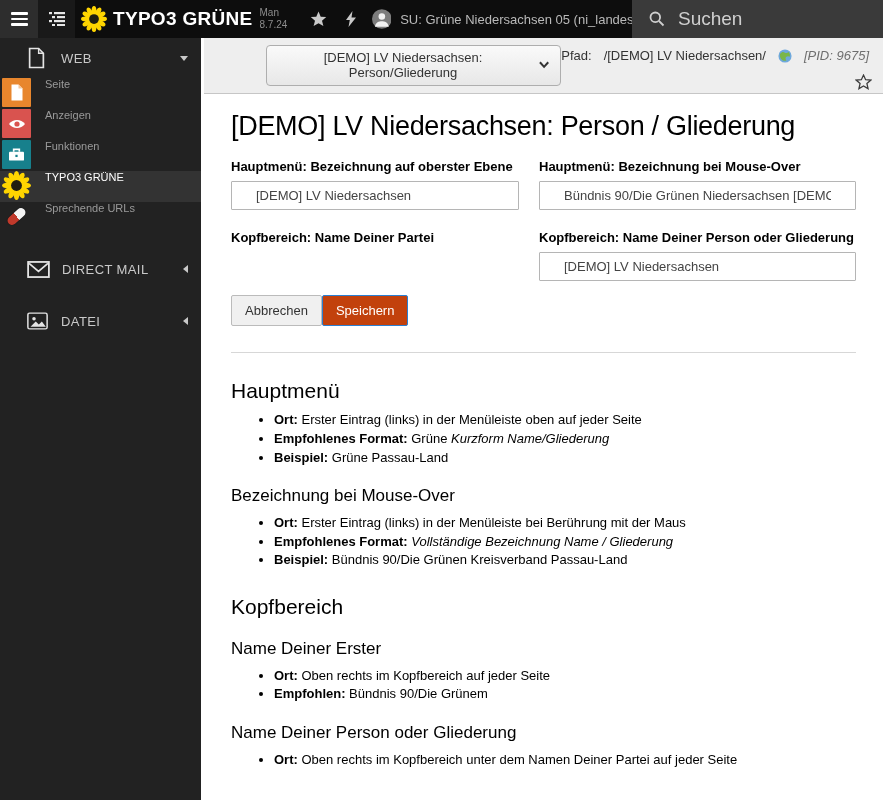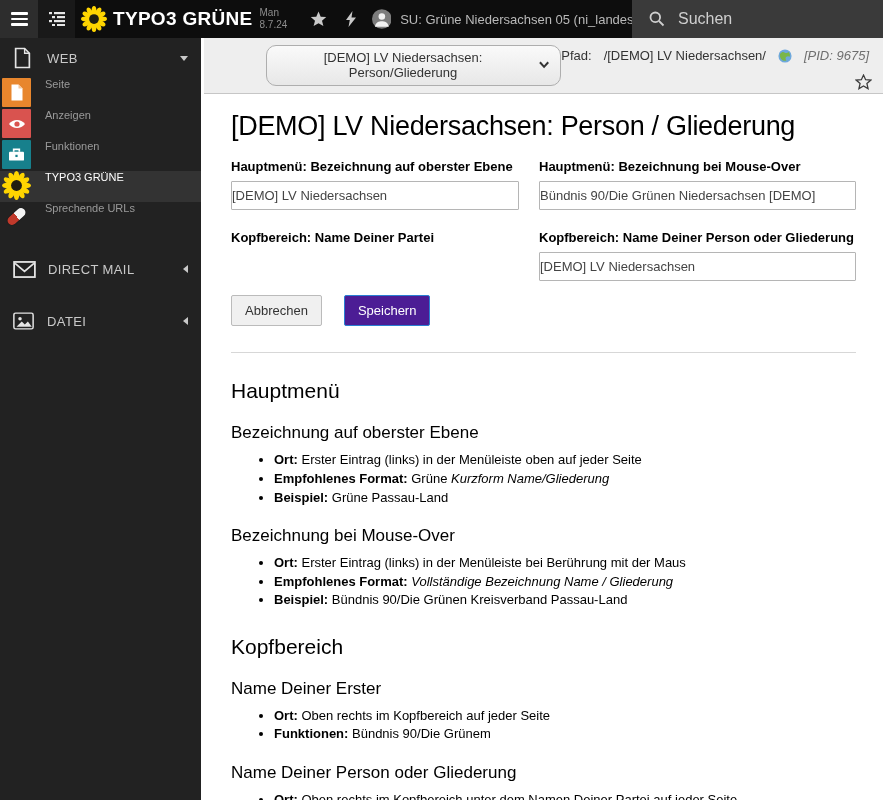--- a/index.html
+++ b/index.html
@@ -12,53 +12,53 @@
   .tb-hamburger i { display:block; width:17px; height:2.5px; background:#fff; border-radius:1px; }
   .tb-tree { width:37px; background:#191919; display:flex; align-items:center; justify-content:center; cursor:pointer; }
   .tb-black { flex:1; background:#0d0d0d; display:flex; align-items:center; min-width:0; }
   .brand { display:flex; align-items:center; gap:6px; padding:0 7px 0 6px; cursor:pointer; }
   .brand-text { color:#fff; font-size:19px; font-weight:700; letter-spacing:0.3px; white-space:nowrap; }
   .tb-version { width:42px; overflow:hidden; font-size:10px; line-height:1.25; color:#8d8d8d; white-space:nowrap; }
   .tb-iconbtn { width:33px; display:flex; align-items:center; justify-content:center; cursor:pointer; }
   .tb-user { flex:1; min-width:0; display:flex; align-items:center; gap:9px; margin-left:4px; cursor:pointer; }
   .tb-user span { color:#b9b9b9; font-size:13px; white-space:nowrap; overflow:hidden; }
   .tb-search { width:251px; background:#3a3a3a; display:flex; align-items:center; gap:13px; padding-left:17px; cursor:text; }
-  .tb-search span { color:#cfcfcf; font-size:16px; }
+  .tb-search span { color:#cfcfcf; font-size:19px; }
 
   
   .sidebar { position:absolute; top:38px; left:0; width:201px; height:762px; background:#222; }
-  .side-header { display:flex; align-items:center; height:40px; padding-left:13px; padding-right:13px; color:#c9c9c9; font-size:13px; letter-spacing:0.4px; cursor:pointer; }
+  .side-header { display:flex; align-items:center; height:40px; padding-left:27px; padding-right:13px; color:#c9c9c9; font-size:13px; letter-spacing:0.4px; cursor:pointer; }
   .side-header .lbl { margin-left:15px; flex:1; }
   .side-item { display:flex; align-items:flex-start; height:31px; color:#9a9a9a; font-size:11px; cursor:pointer; }
   .side-item .modicon { width:29px; height:29px; margin-left:2px; display:flex; align-items:center; justify-content:center; border-radius:1px; flex:none; }
   .side-item .lbl { margin-left:14px; white-space:nowrap; }
   .side-item.active { background:#333; color:#fff; }
   .mt12 { margin-top:12px; }
   .mt16 { margin-top:16px; }
   .tri-down { width:0; height:0; border-left:4px solid transparent; border-right:4px solid transparent; border-top:5px solid #c9c9c9; }
   .tri-left { width:0; height:0; border-top:4px solid transparent; border-bottom:4px solid transparent; border-right:5px solid #c9c9c9; }
   .pill { width:21px; height:9px; border-radius:5px; background:linear-gradient(90deg,#c0392b 50%,#f4f4f4 50%); transform:rotate(-42deg); box-shadow:0 0 1px #000; }
 
   
   .content { position:absolute; top:38px; left:201px; width:682px; height:762px; background:#fff; border-left:3px solid #fff; overflow:hidden; }
   .docheader { position:relative; height:56px; background:#eee; border-bottom:1px solid #c6c6c6; padding:7px 12px 0 26px; }
   .doc-row1 { display:flex; justify-content:space-between; align-items:flex-start; }
-  .doc-select { display:inline-flex; align-items:center; gap:11px; background:linear-gradient(#fafafa,#e7e7e7); border:1px solid #aeaeae; border-radius:10px; padding:4px 11px 5px; font-size:13px; color:#333; cursor:pointer;margin-left:36px; }
+  .doc-select { display:inline-flex; align-items:center; gap:11px; background:linear-gradient(#fafafa,#e7e7e7); border:1px solid #aeaeae; border-radius:4px; padding:4px 11px 5px; font-size:13px; color:#333; cursor:pointer;margin-left:36px; }
   .doc-path { display:flex; align-items:center; gap:12px; font-size:13px; color:#333; padding-top:3px; padding-right:2px; white-space:nowrap; }
   .doc-pid { font-style:italic; color:#6e6e6e; }
   .doc-star { position:absolute; right:11px; bottom:3px; cursor:pointer; line-height:0; }
 
   .main { padding:0 27px; }
   h1 { font-size:27px; font-weight:500; letter-spacing:-0.3px; color:#000; margin-top:17px; }
   .form-grid { display:grid; grid-template-columns:288px 1fr; column-gap:14px; row-gap:10px; margin-top:17px;gap:20px; }
   .field-label { display:block; font-size:13px; font-weight:700; color:#000; margin-bottom:7px; }
-  .text-input { width:100%; height:29px; border:1px solid #b5b5b5; border-radius:1px; padding:0 0; font-size:13px; color:#444; background:#fff; font-family:inherit; }
-  .btn-row { display:flex; gap:22px; margin-top:14px; }
+  .text-input { width:100%; height:29px; border:1px solid #b5b5b5; border-radius:1px; padding:0 24px; font-size:13px; color:#444; background:#fff; font-family:inherit; }
+  .btn-row { display:flex; gap:0; margin-top:14px; }
   .btn { font-family:inherit; font-size:13px; padding:7px 13px; border:1px solid #bbb; border-radius:2px; background:#f0f0f0; color:#333; cursor:pointer; }
-  .btn-primary { background:#4c1d95; border-color:#2a7fd2; color:#fff; }
+  .btn-primary { background:#c2410c; border-color:#2a7fd2; color:#fff; }
   hr.sep { border:none; border-top:1px solid #d7d7d7; margin-top:26px; }
 
   h2 { font-size:21px; font-weight:400; color:#000; margin-top:26px; }
   h3 { font-size:17px; font-weight:500; color:#000; margin-top:20px; }
   ul.doc-list { margin-top:9px; padding-left:43px; }
   ul.doc-list li { font-size:13px; color:#000; margin:2.5px 0; line-height:1.25; }
   ul.doc-list b { font-weight:700; }
   ul.doc-list i { font-style:italic; }
 </style>
 </head>
@@ -277,42 +277,41 @@
       <div class="btn-row">
         <button class="btn">Abbrechen</button>
         <button class="btn btn-primary">Speichern</button>
       </div>
 
       <hr class="sep">
 
       <section>
         <h2>Hauptmenü</h2>
 
-        <h3>Bezeichnung auf oberster Ebene</h3>
         <ul class="doc-list">
           <li><b>Ort:</b><span> Erster Eintrag (links) in der Menüleiste oben auf jeder Seite</span></li>
           <li><b>Empfohlenes Format:</b><span> Grüne </span><i>Kurzform Name/Gliederung</i></li>
           <li><b>Beispiel:</b><span> Grüne Passau-Land</span></li>
         </ul>
 
         <h3>Bezeichnung bei Mouse-Over</h3>
         <ul class="doc-list">
           <li><b>Ort:</b><span> Erster Eintrag (links) in der Menüleiste bei Berührung mit der Maus</span></li>
           <li><b>Empfohlenes Format:</b><span> </span><i>Vollständige Bezeichnung Name / Gliederung</i></li>
           <li><b>Beispiel:</b><span> Bündnis 90/Die Grünen Kreisverband Passau-Land</span></li>
         </ul>
       </section>
 
       <section>
         <h2>Kopfbereich</h2>
 
         <h3>Name Deiner Erster</h3>
         <ul class="doc-list">
           <li><b>Ort:</b><span> Oben rechts im Kopfbereich auf jeder Seite</span></li>
-          <li><b>Funktionen:</b><span> Bündnis 90/Die Grünem</span></li>
+          <li><b>Empfohlen:</b><span> Bündnis 90/Die Grünem</span></li>
         </ul>
 
         <h3>Name Deiner Person oder Gliederung</h3>
         <ul class="doc-list">
           <li><b>Ort:</b><span> Oben rechts im Kopfbereich unter dem Namen Deiner Partei auf jeder Seite</span></li>
 
         </ul>
       </section>
     </main>
   </div>

